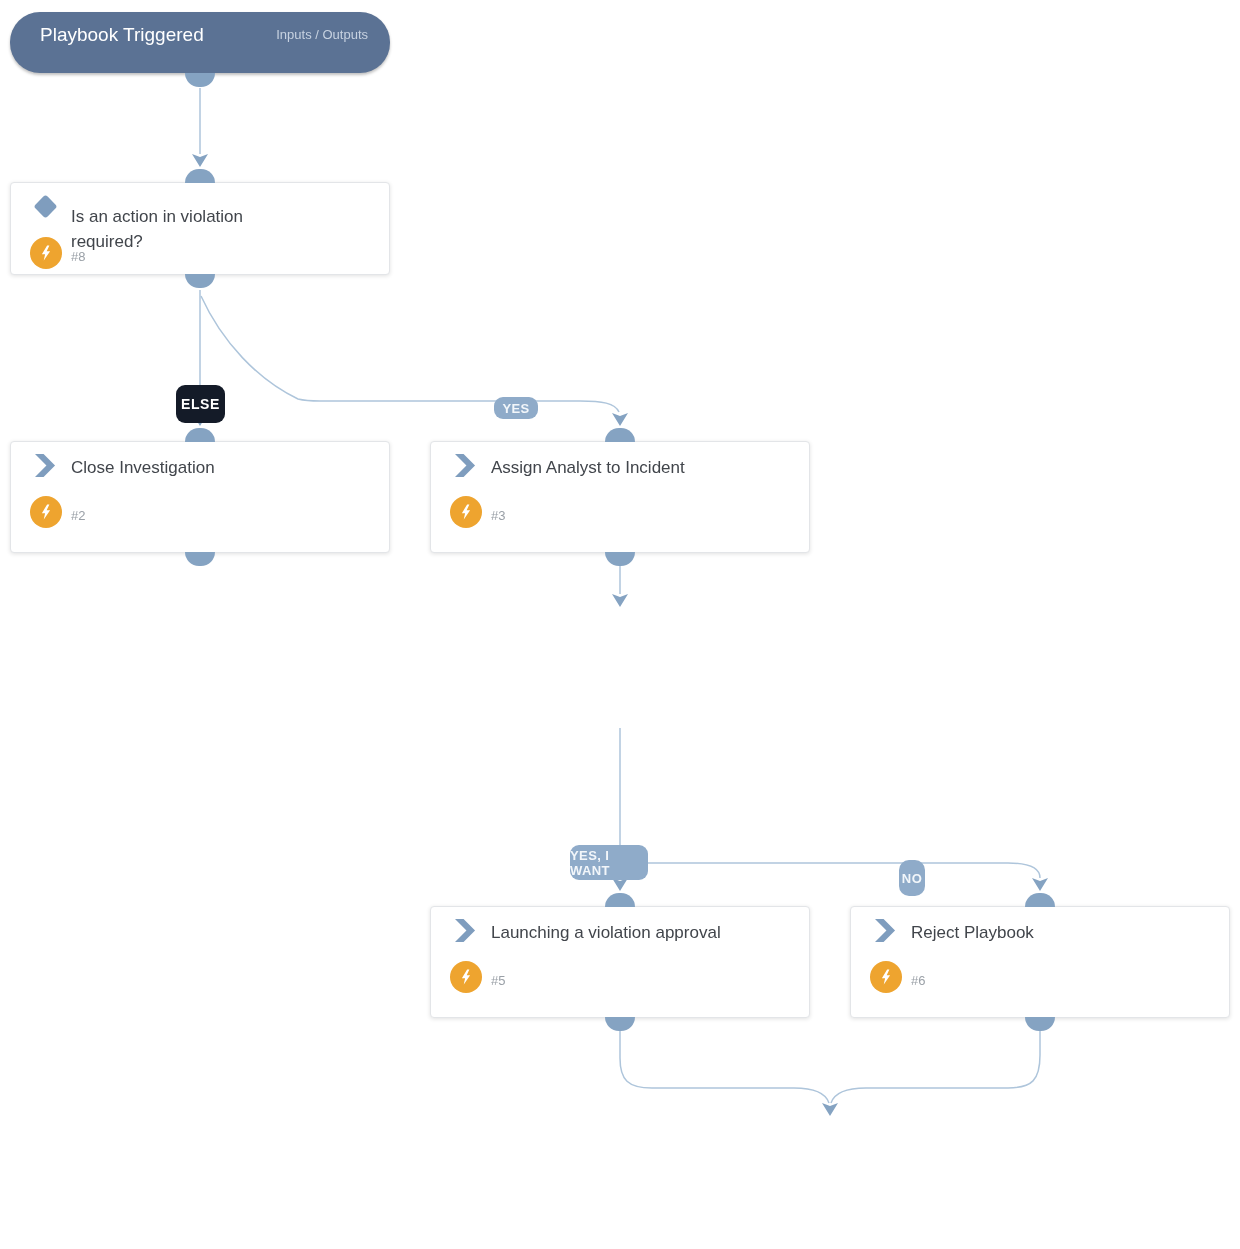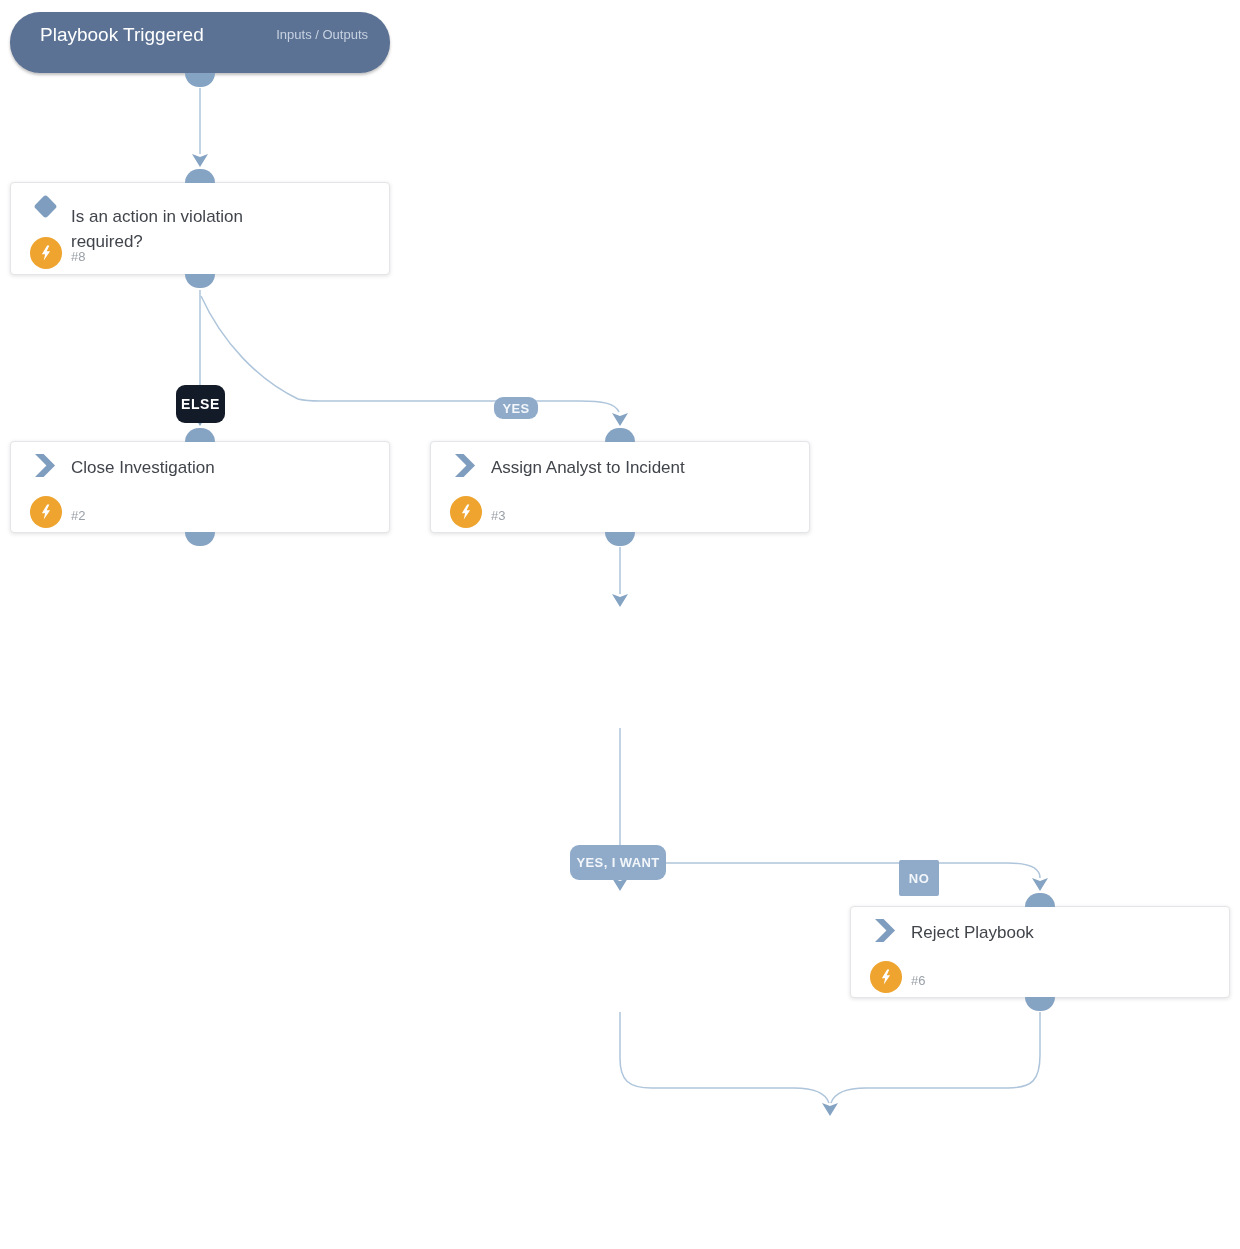--- a/index.html
+++ b/index.html
@@ -11,21 +11,21 @@
   *{box-sizing:border-box;margin:0;padding:0}
   html,body{width:1240px;height:1249px;background:var(--background);
     font-family:"Liberation Sans", sans-serif; overflow:hidden; position:relative;}
   #canvas{position:absolute;inset:0;width:1240px;height:1249px;}
   svg.edges{position:absolute;left:0;top:0;z-index:1;}
   svg.edges path{fill:none;stroke:var(--edge);stroke-width:1.5px;}
   svg.edges polygon{fill:var(--port);}
 
   .node{position:absolute;width:380px;background:#fff;border:1px solid var(--node-border);
     border-radius:4px;box-shadow:0 1px 4px rgba(0,0,0,.12);z-index:3;}
-  .node.h93{height:93px}.node.h92{height:92px}
+  .node.h93{height:93px}.node.h92{height:112px}
   .port{position:absolute;left:50%;width:30px;height:14px;margin-left:-15px;
     background:var(--port);z-index:4;}
   .port.top{top:-14px;border-radius:15px 15px 0 0;}
   .port.bottom{bottom:-14px;border-radius:0 0 15px 15px;}
   .title{position:absolute;left:60px;top:13px;font-size:17px;line-height:25px;
     color:var(--title-text);white-space:nowrap;}
   .title.wrap{white-space:normal;max-width:235px;margin-top:8px;}
   .num{position:absolute;left:60px;top:66px;font-size:13px;color:var(--muted-text);}
   .type-icon{position:absolute;left:22px;top:11px;width:24px;height:24px;
     display:flex;align-items:center;justify-content:center;}
@@ -117,20 +117,36 @@
     <div class="title">Assign Analyst to Incident</div>
     <span class="bolt">
       <svg width="18" height="18" viewBox="0 0 24 24">
           <path fill="#fff" d="M13.5 2 6.5 13.5h4.3L9 22l8.5-12.5h-4.6L16.5 2z"></path>
         </svg>
     </span>
     <div class="num">#3</div>
   </div>
 
 
+  <div class="node h92" style="left:430px;top:906px">
+    <span class="port top"></span>
+    <span class="port bottom"></span>
+    <span class="type-icon">
+      <svg width="21" height="23" viewBox="0 0 22 24">
+          <path fill="var(--icon)" d="M0,0 H9 L21,12 L9,24 H0 L12,12 Z"></path>
+        </svg>
+    </span>
+    <div class="title">Launching a violation approval</div>
+    <span class="bolt">
+      <svg width="18" height="18" viewBox="0 0 24 24">
+          <path fill="#fff" d="M13.5 2 6.5 13.5h4.3L9 22l8.5-12.5h-4.6L16.5 2z"></path>
+        </svg>
+    </span>
+    <div class="num">#5</div>
+  </div>
 
   <div class="node h92" style="left:850px;top:906px">
     <span class="port top"></span>
     <span class="port bottom"></span>
     <span class="type-icon">
       <svg width="21" height="23" viewBox="0 0 22 24">
           <path fill="var(--icon)" d="M0,0 H9 L21,12 L9,24 H0 L12,12 Z"></path>
         </svg>
     </span>
     <div class="title">Reject Playbook</div>
@@ -138,16 +154,16 @@
       <svg width="18" height="18" viewBox="0 0 24 24">
           <path fill="#fff" d="M13.5 2 6.5 13.5h4.3L9 22l8.5-12.5h-4.6L16.5 2z"></path>
         </svg>
     </span>
     <div class="num">#6</div>
   </div>
 
 
   <div class="edge-label dark" style="left:176px;top:373px;width:49px;height:38px;letter-spacing:.6px">ELSE</div>
   <div class="edge-label" style="left:494px;top:385px;width:44px;height:22px">YES</div>
-  <div class="edge-label" style="left:570px;top:833px;width:96px;height:35px">YES, I WANT</div>
-  <div class="edge-label" style="left:899px;top:848px;width:40px;height:36px;border-radius:2px">NO</div>
+  <div class="edge-label" style="left:570px;top:833px;width:78px;height:35px">YES, I WANT</div>
+  <div class="edge-label" style="left:899px;top:848px;width:26px;height:36px;border-radius:10px">NO</div>
 
 </div>
 
 </body></html>

